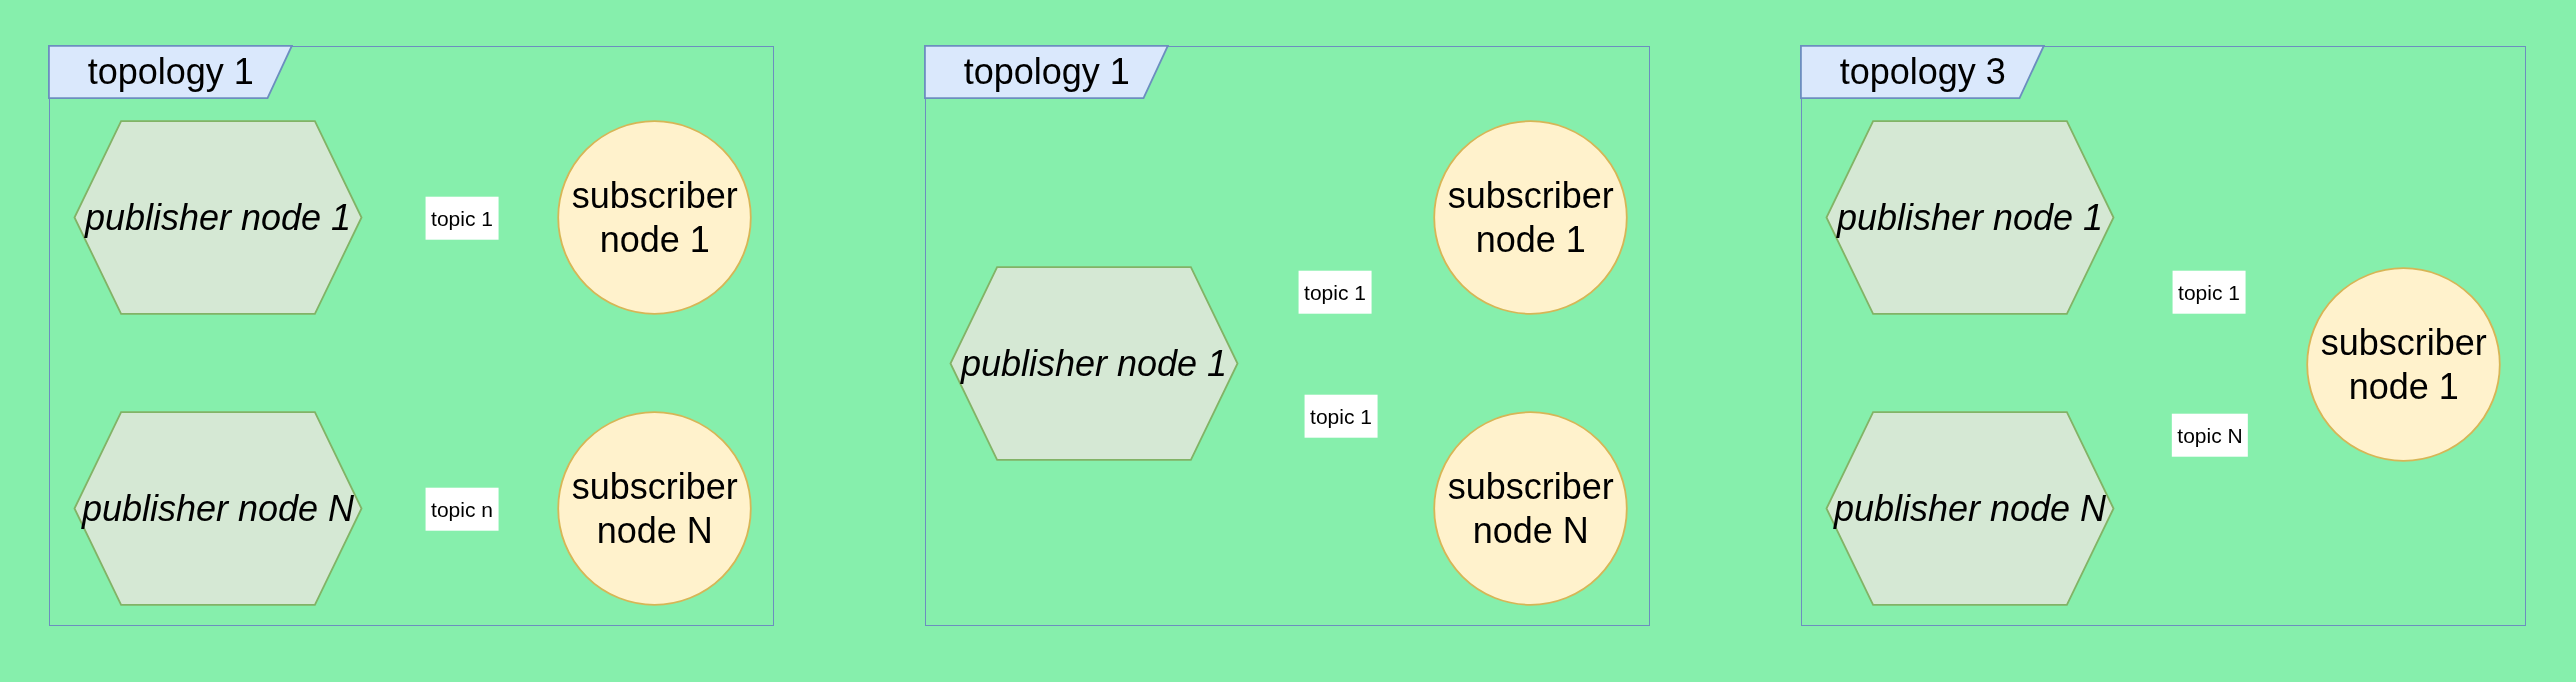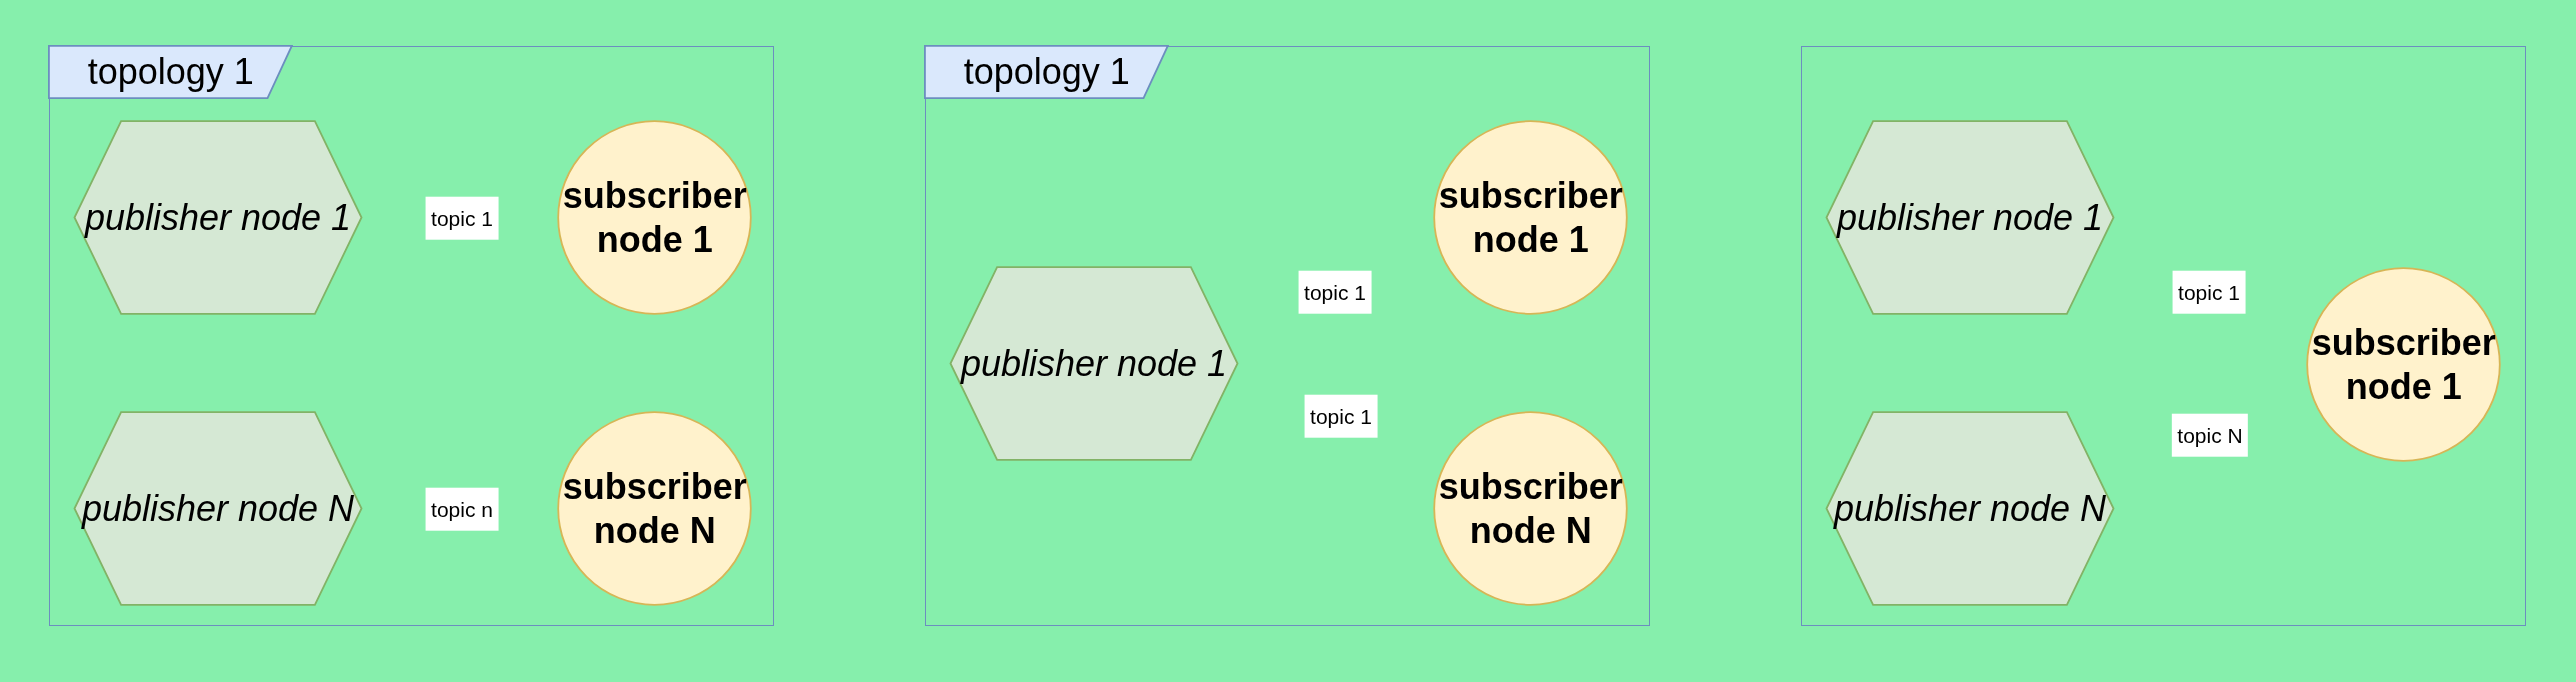--- a/index.html
+++ b/index.html
@@ -69,21 +69,20 @@
     justify-content: center;
     font-size: 36px;
     white-space: nowrap;
     font-style: italic;
   }
 
   .circle {
     position: absolute;
     width: 195px;
     height: 195px;
-    font-weight: bold;
   }
   .circle svg { position: absolute; left: 0; top: 0; }
   .circle-label {
     position: absolute;
     left: 6.7px;
     top: 0;
     width: 182px;
     height: 100%;
     display: flex;
     align-items: center;
@@ -198,20 +197,26 @@
 
     <div class="circle circ-b">
       <svg width="195" height="195" viewBox="0 0 322 322">
         <ellipse cx="161" cy="161" rx="159" ry="159" stroke-width="3" fill="#FFF2CC" stroke="#D6B656"></ellipse>
       </svg>
       <div class="circle-label">subscriber node N</div>
     </div>
   </div>
 
   <div class="panel panel-3">
+    <div class="tab">
+      <svg width="245" height="54" viewBox="0 0 404 89">
+        <polygon points="1.5,1.5 402,1.5 362,87.5 1.5,87.5" stroke-width="3" fill="#DAE8FC" stroke="#6C8EBF"></polygon>
+      </svg>
+      <div class="tab-label">topology 3</div>
+    </div>
 
     <div class="hex hex-a">
       <svg width="290" height="195" viewBox="0 0 478 322">
         <polygon points="79,2 399,2 476,161 399,320 79,320 2,161" stroke-width="3" fill="#D5E8D4" stroke="#82B366"></polygon>
       </svg>
       <div class="hex-label">publisher node 1</div>
     </div>
 
     <div class="hex hex-b">
       <svg width="290" height="195" viewBox="0 0 478 322">

